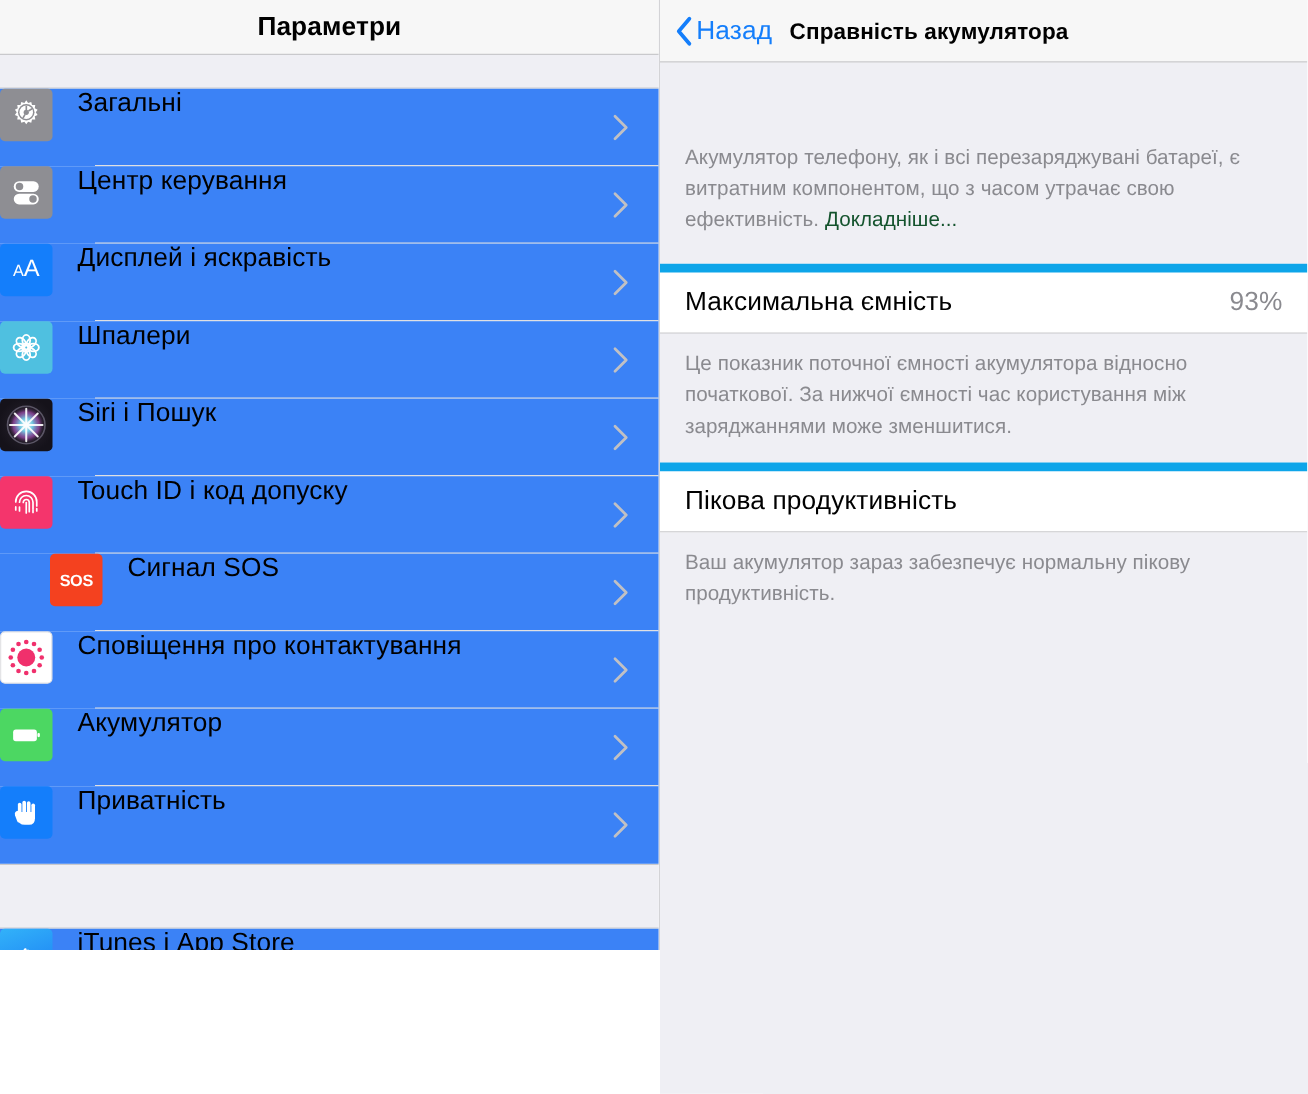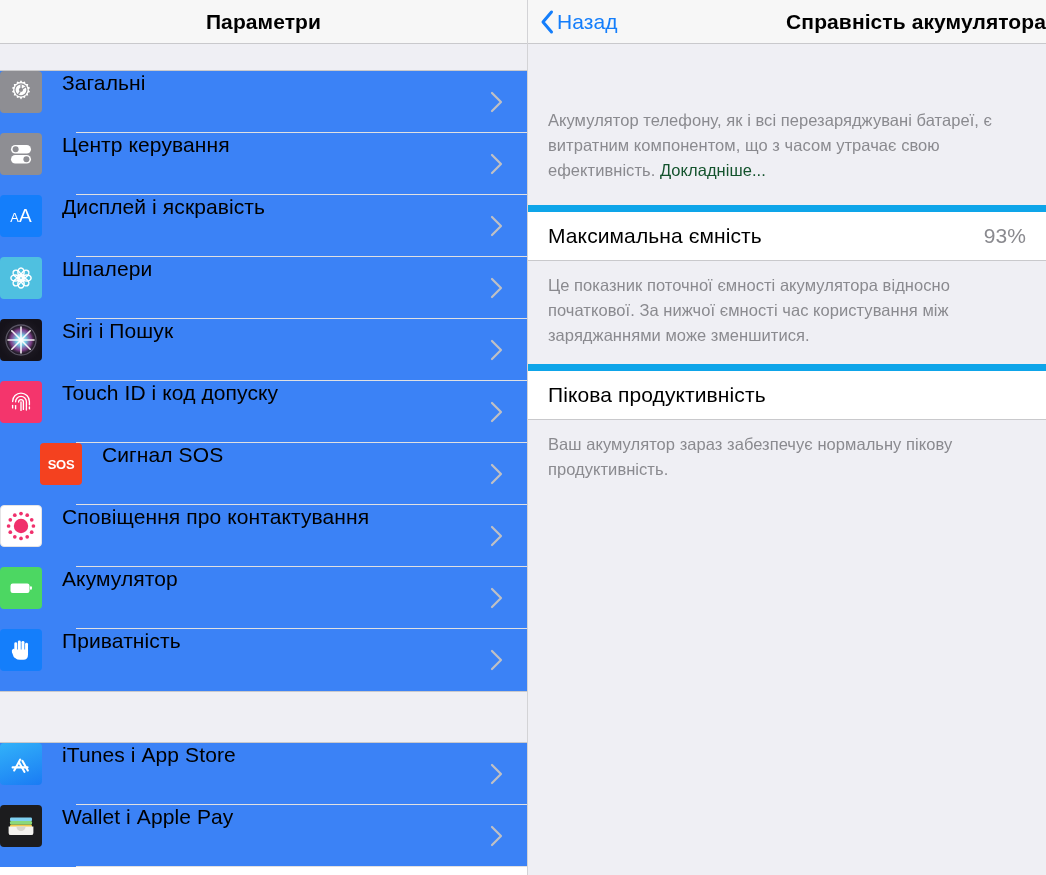--- a/index.html
+++ b/index.html
@@ -6,21 +6,21 @@
   html, body {
     width: 1046px; height: 875px;
     font-family: "Liberation Sans", sans-serif;
     background: #ffffff;
     overflow: hidden;
   }
   .screen { width: 1046px; height: 875px; display: flex; position: relative; }
 
   
   .left-panel {
-    width: 528px; height: 875px;
+    width: 528px; height: 760px;
     background: #ffffff;
     position: relative;
     overflow: hidden;
     border-right: 1px solid #d3d3d6;
   }
   .left-header {
     height: 44px;
     background: #f7f7f7;
     display: flex; align-items: center; justify-content: center;
     position: relative;
@@ -103,43 +103,42 @@
   .aa-text .big { font-size: 19px; }
 
   
   .right-panel {
     width: 518px; height: 875px;
     background: #efeff4;
     overflow: hidden;
     position: relative;
   }
   .right-header {
-    height: 44px;
+    height: 50px;
     background: #f7f7f7;
     display: flex; align-items: center;
     padding-left: 12px;
     position: relative;
-    justify-content: space-between;
   }
   .right-header::after {
     content: ""; position: absolute; left: 0; right: 0; bottom: 0;
     height: 1px; background: #c9c9cc;
   }
   .back-btn {
     display: flex; align-items: center;
     color: #147efb;
     cursor: pointer;
   }
   .back-chevron { margin-right: 2px; display: flex; align-items: center; }
   .back-label {
     font-size: 21px; color: #147efb; letter-spacing: .1px;
   }
   .right-title {
     margin-left: 14px;
-    font-size: 21px; font-weight: bold; color: #000;
+    font-size: 18px; font-weight: bold; color: #000;
     letter-spacing: .1px;
   }
 
   .rp-spacer { height: 46px; background: #efeff4; }
 
   .rp-note {
     background: #efeff4;
     padding: 12px 20px 16px 20px;
     font-size: 16.5px;
     line-height: 25px;

